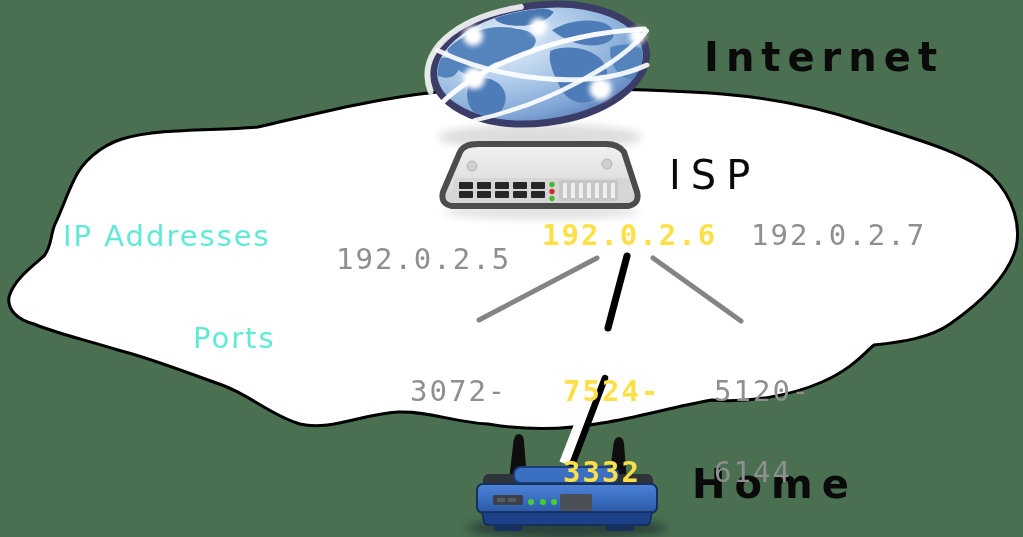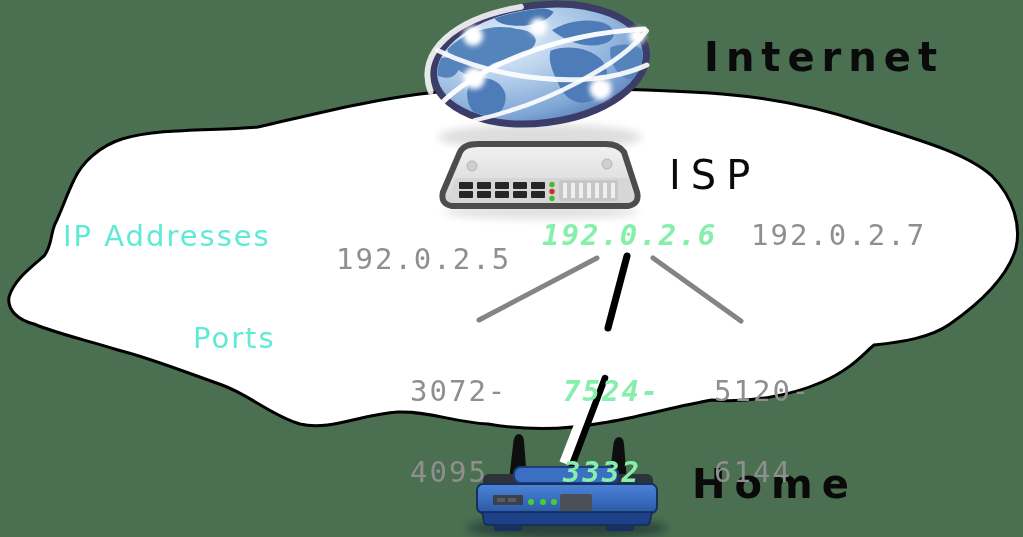--- a/index.html
+++ b/index.html
@@ -14,21 +14,21 @@
   #art{position:absolute;left:0;top:0;}
   .lbl{position:absolute;white-space:pre;color:#0a0a0a;}
   .lbl-big{font-size:40px;font-weight:bold;letter-spacing:7px;line-height:1;}
   .lbl-isp{font-size:40px;font-weight:400;letter-spacing:10px;line-height:1;}
   .lbl-row{font-size:29px;font-weight:400;letter-spacing:2px;line-height:29px;color:#5eead4;}
   .mono{
     font-family:"DejaVu Sans Mono","Liberation Mono",monospace;
     font-size:29px;line-height:27px;letter-spacing:2px;
   }
   .muted{color:#8f8f8f;font-weight:400;}
-  .hot{color:#86efac;font-weight:bold;font-style:italic;}
+  .hot{color:#fde047;font-weight:bold;}
   .lbl-internet{left:704px;top:37px;}
   .lbl-isp-pos{left:669px;top:155px;}
   .lbl-home{left:692px;top:464px;letter-spacing:9px;}
   .lbl-ip-addresses{left:63px;top:222px;}
   .lbl-ports{left:193px;top:324px;}
   .ip-1{left:336px;top:222px;margin-top:24px;}
   .ip-2{left:542px;top:222px;}
   .ip-3{left:751px;top:222px;}
   .pr-1{left:410px;top:324px;}
   .pr-2{left:563px;top:324px;}
@@ -198,21 +198,20 @@
 
   <div class="lbl lbl-row lbl-ip-addresses">IP Addresses</div>
   <div class="lbl lbl-row lbl-ports">Ports</div>
 
   <div class="lbl mono muted ip-1">192.0.2.5</div>
   <div class="lbl mono hot ip-2">192.0.2.6</div>
   <div class="lbl mono muted ip-3">192.0.2.7</div>
 
   <div class="lbl mono muted pr-1">
     <div>3072-</div>
-    <div>4095</div>
   </div>
   <div class="lbl mono hot pr-2">
     <div>7524-</div>
     <div>3332</div>
   </div>
   <div class="lbl mono muted pr-3">
     <div>5120-</div>
     <div>6144</div>
   </div>
 

